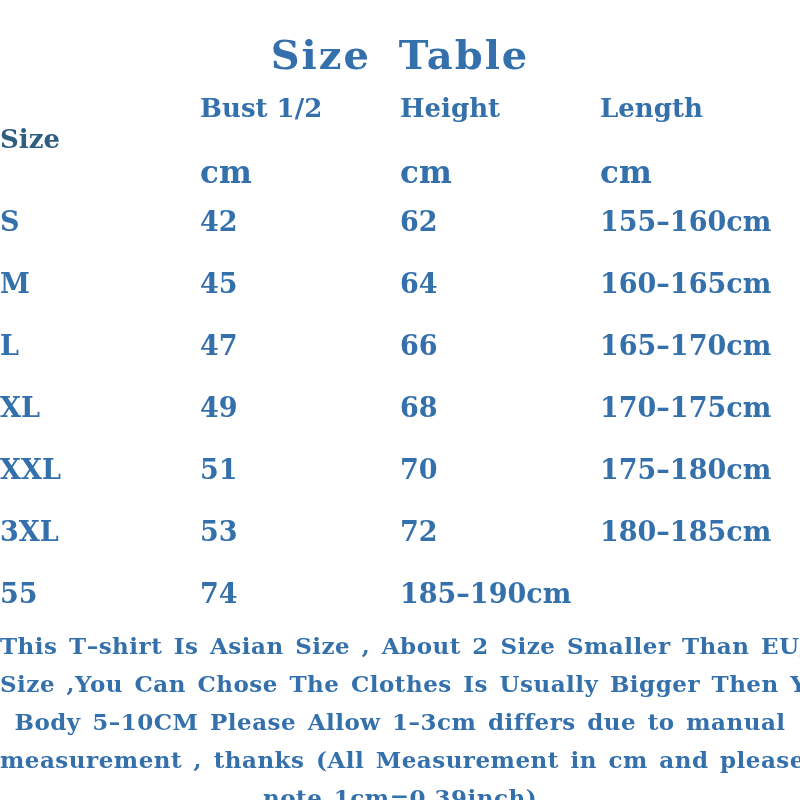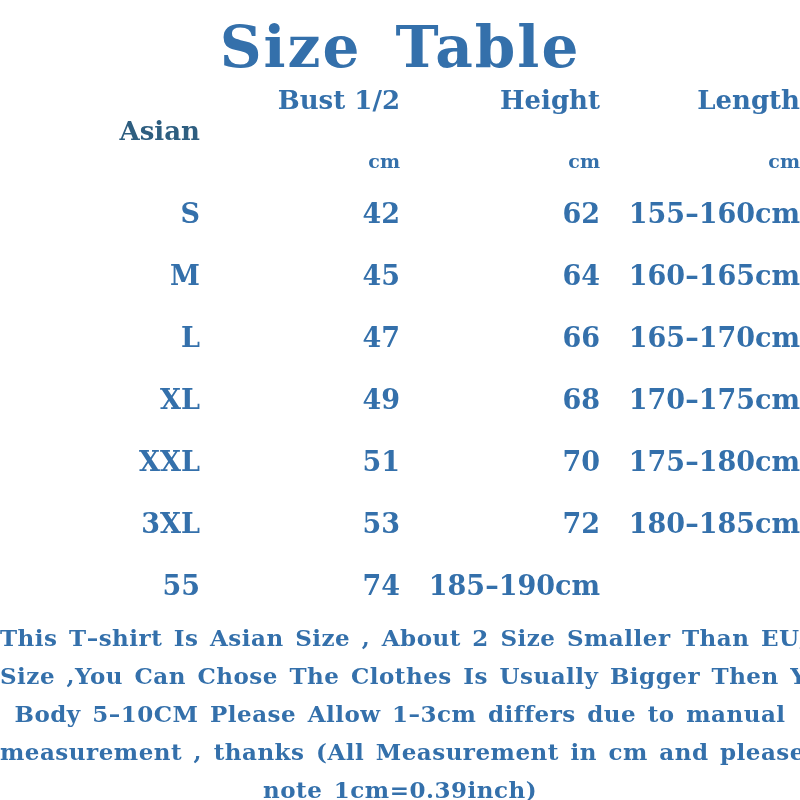--- a/index.html
+++ b/index.html
@@ -12,39 +12,39 @@
     width: 800px;
     height: 800px;
     background: #ffffff;
     overflow: hidden;
     font-family: "DejaVu Serif", "Liberation Serif", serif;
     font-weight: bold;
     color: #3470ab;
   }
   .title {
     margin: 0;
-    padding-top: 10px;
+    padding-top: 18px;
     text-align: center;
-    font-size: 58px;
+    font-size: 40px;
     line-height: 74px;
     letter-spacing: 2px;
     word-spacing: 12px;
     color: #3470ab;
   }
   .grid-row {
     display: grid;
     grid-template-columns: repeat(4, 200px);
     align-items: center;
   }
   .cell {
-    text-align: right;
+    text-align: left;
   }
   .header-row-1 { height: 32px; font-size: 26px; }
   .header-row-2 { height: 30px; font-size: 26px; }
-  .header-row-3 { height: 30px; font-size: 19px; }
+  .header-row-3 { height: 30px; font-size: 31px; }
   .size-label { color: #2e5e80; }
   .tbody { padding-top: 6px; }
   .tbody .grid-row {
     height: 62px;
     font-size: 27px;
   }
   .note {
     margin-top: 3px;
     text-align: center;
     font-size: 23px;
@@ -63,21 +63,21 @@
   <h1 class="title">Size Table</h1>
 
   <div class="thead">
     <div class="grid-row header-row-1">
       <div class="cell"></div>
       <div class="cell">Bust 1/2</div>
       <div class="cell">Height</div>
       <div class="cell">Length</div>
     </div>
     <div class="grid-row header-row-2">
-      <div class="cell size-label">Asian</div>
+      <div class="cell size-label">Size</div>
       <div class="cell"></div>
       <div class="cell"></div>
       <div class="cell"></div>
     </div>
     <div class="grid-row header-row-3">
       <div class="cell"></div>
       <div class="cell">cm</div>
       <div class="cell">cm</div>
       <div class="cell">cm</div>
     </div>

